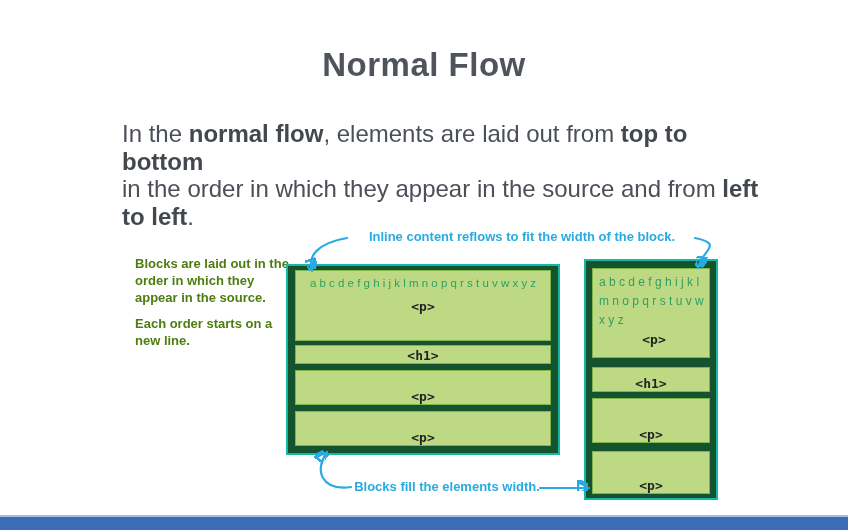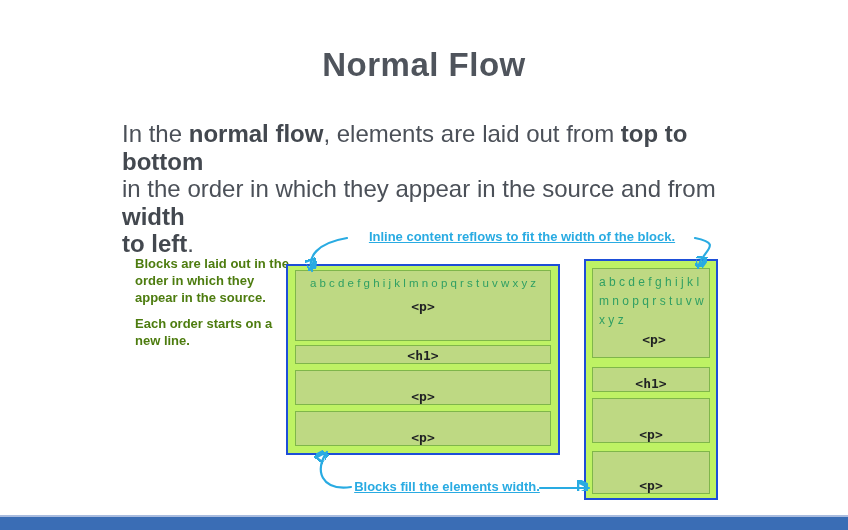--- a/index.html
+++ b/index.html
@@ -14,26 +14,26 @@
   .body-text{position:absolute;left:122px;top:120px;width:650px;margin:0;
              font-size:24px;line-height:27.5px;color:#4b5058;}
   .body-text b{font-weight:700;color:#43484f;}
 
   
   .caption{position:absolute;left:135px;top:255px;width:158px;color:#4d7c0f;
            font-size:13px;line-height:17px;font-weight:600;}
   .caption p{margin:0 0 9px 0;}
 
   
-  .annotation{position:absolute;color:#29abe2;font-size:13px;font-weight:700;text-align:center;text-decoration:underline;}
+  .annotation{position:absolute;color:#29abe2;font-size:13px;font-weight:700;text-align:center;}
   .annotation.top{left:292px;top:229px;width:460px;}
   .annotation.bottom{left:307px;top:479px;width:280px;}
 
   
-  .container{position:absolute;background:#bef264;border:2px solid #1d4ed8;box-sizing:border-box;}
+  .container{position:absolute;background:#14532d;border:2px solid #14b8a6;box-sizing:border-box;}
   .container.left{left:286px;top:264px;width:274px;height:191px;}
   .container.right{left:584px;top:259px;width:134px;height:241px;}
 
   
   .block{position:absolute;background:#bed983;border:1.5px solid #7fb64a;box-sizing:border-box;
          display:flex;flex-direction:column;align-items:center;justify-content:flex-end;}
   .container.left .block{left:7px;width:256px;}
   .container.right .block{left:6px;width:118px;}
 
   .l-box1{top:4px;height:71px;justify-content:flex-start;padding-top:3px;}
@@ -62,21 +62,21 @@
   .footer-line{position:absolute;left:0;bottom:13px;width:848px;height:2px;background:#a9bcdf;}
   .footer-bar{position:absolute;left:0;bottom:0;width:848px;height:13px;background:#3a6db5;}
 </style>
 </head>
 <body>
 
 <div class="slide">
 
   <h1 class="title">Normal Flow</h1>
 
-  <p class="body-text"><span>In the </span><b>normal flow</b><span>, elements are laid out from </span><b>top to bottom</b><br><span>in the order in which they appear in the source and from </span><b>width</b><br><b>to left</b><span>.</span></p>
+  <p class="body-text"><span>In the </span><b>normal flow</b><span>, elements are laid out from </span><b>top to bottom</b><br><span>in the order in which they appear in the source and from </span><b>left</b><br><b>to left</b><span>.</span></p>
 
   <div class="caption">
     <p>Blocks are laid out in the order in which they appear in the source.</p>
     <p>Each order starts on a new line.</p>
   </div>
 
   <div class="annotation top">Inline content reflows to fit the width of the block.</div>
   <div class="annotation bottom">Blocks fill the elements width.</div>
 
   <div class="container left">

